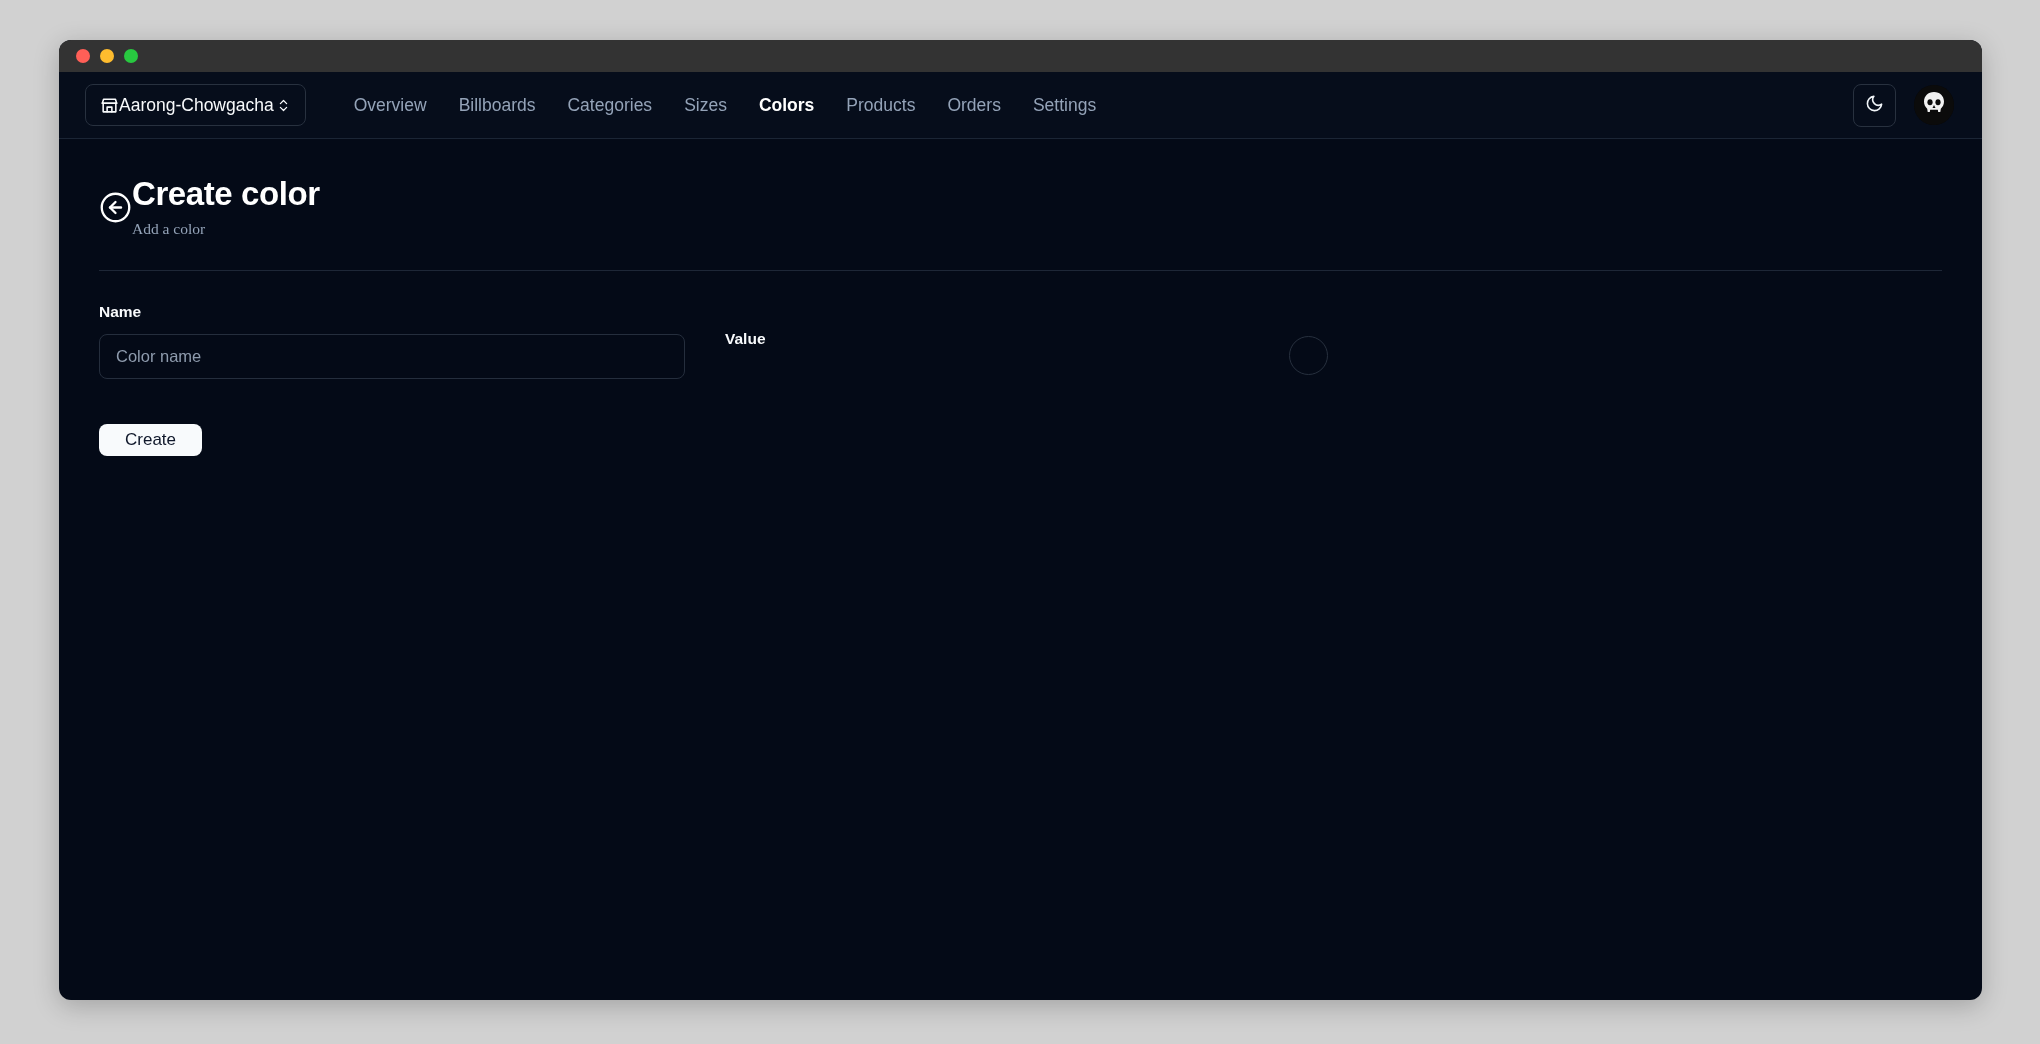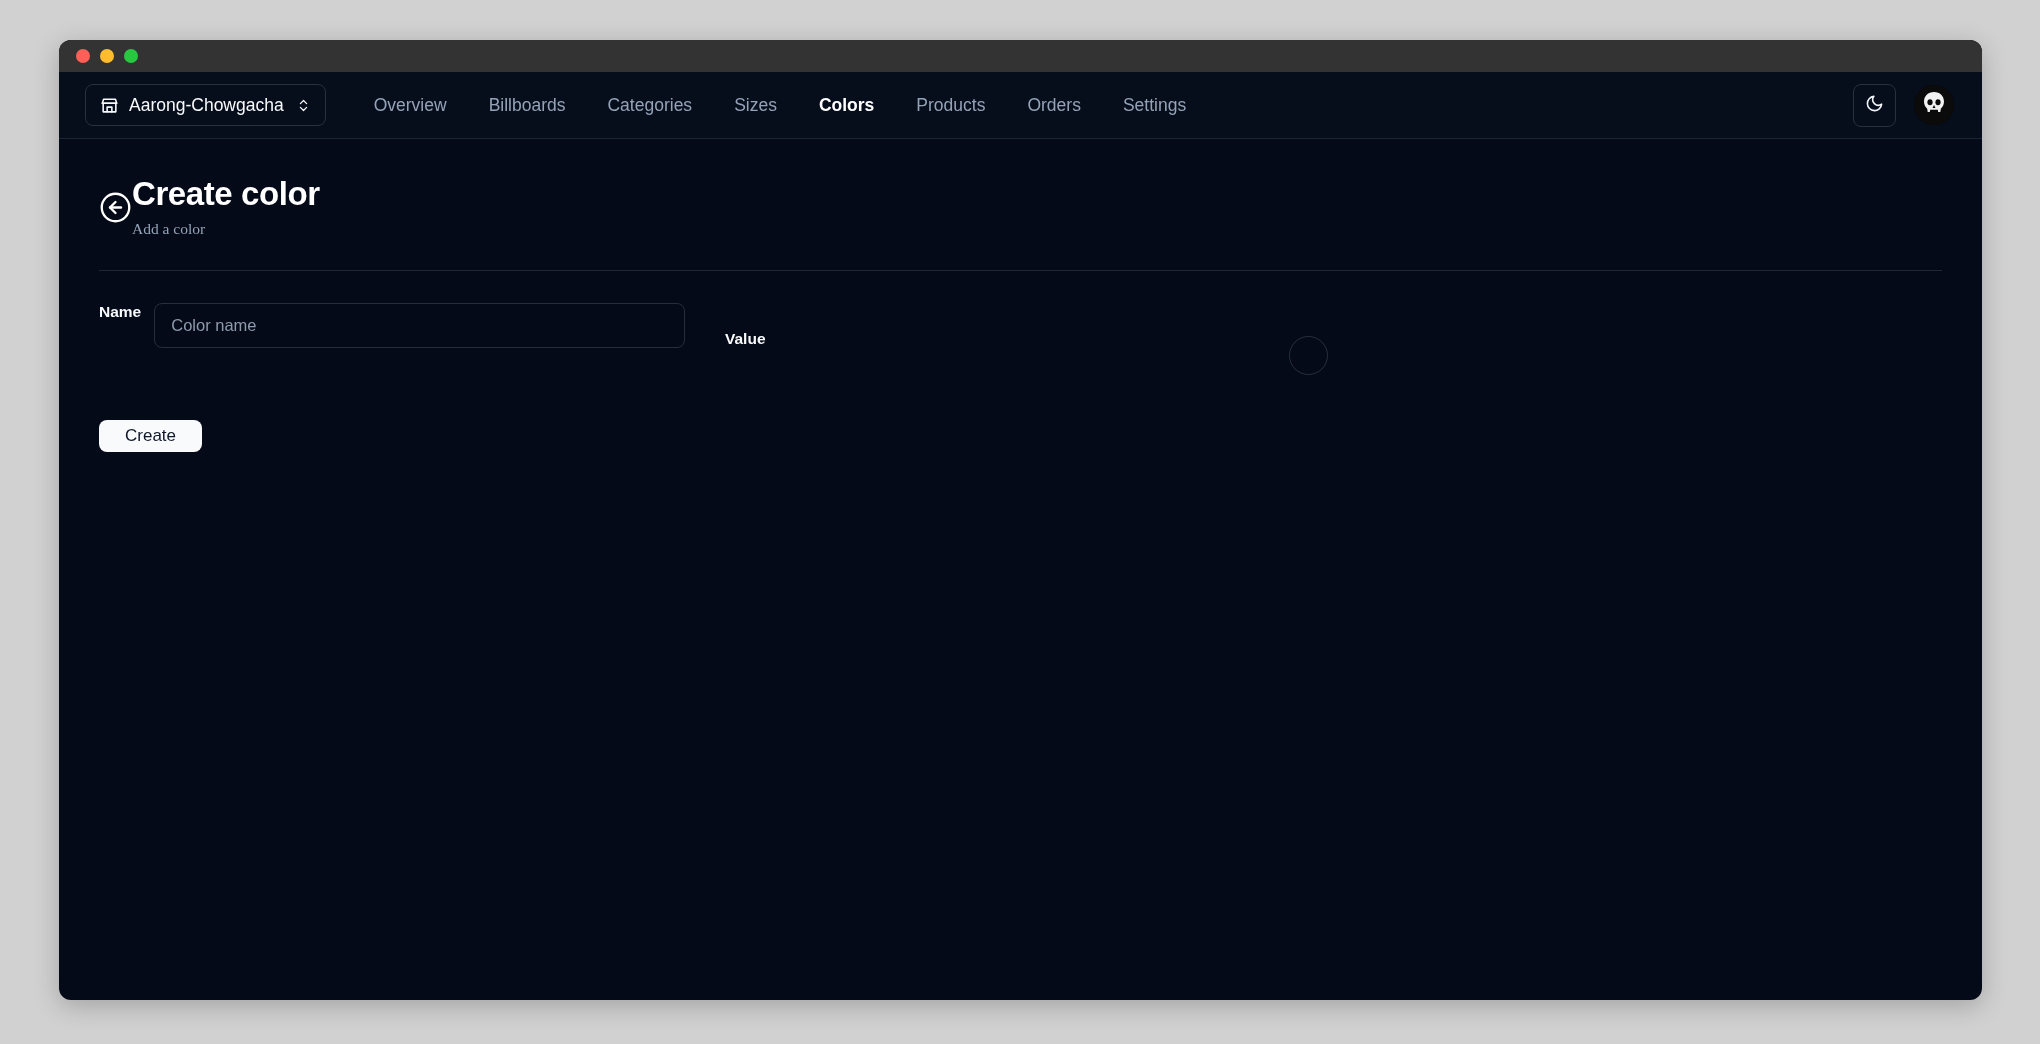--- a/index.html
+++ b/index.html
@@ -54,38 +54,38 @@
     background: #060d1b;
     border-bottom: 1px solid #1b2535;
     display: flex;
     align-items: center;
     padding: 0 28px 0 26px;
   }
 
   .store-switcher {
     display: flex;
     align-items: center;
-    gap: 10px;
+    gap: 0;
     height: 42px;
     padding: 0 14px;
     border: 1px solid #28313f;
     border-radius: 8px;
     background: transparent;
     color: #f8fafc;
     font-size: 17.5px;
     cursor: pointer;
     white-space: nowrap;
   }
   .store-switcher .shop-icon { display: flex; align-items: center; }
   .store-switcher .chev { display: flex; align-items: center; margin-left: 2px; }
 
   .nav-links {
     display: flex;
     align-items: center;
-    gap: 42px;
+    gap: 32px;
     margin-left: 48px;
   }
   .nav-link {
     color: #94a3b8;
     font-size: 17.5px;
     text-decoration: none;
     cursor: pointer;
     white-space: nowrap;
   }
   .nav-link.active {
@@ -174,21 +174,21 @@
   }
 
   .field-row {
     display: flex;
     align-items: flex-start;
     gap: 40px;
   }
 
   .field {
     display: flex;
-    flex-direction: row;
+    flex-direction: column;
     gap: 13px;
   }
   .field.name  { width: 586px; }
   .field.value { width: 524px; gap: 32px; }
 
   .field-label {
     font-size: 15.5px;
     font-weight: bold;
     color: #f8fafc;
   }

